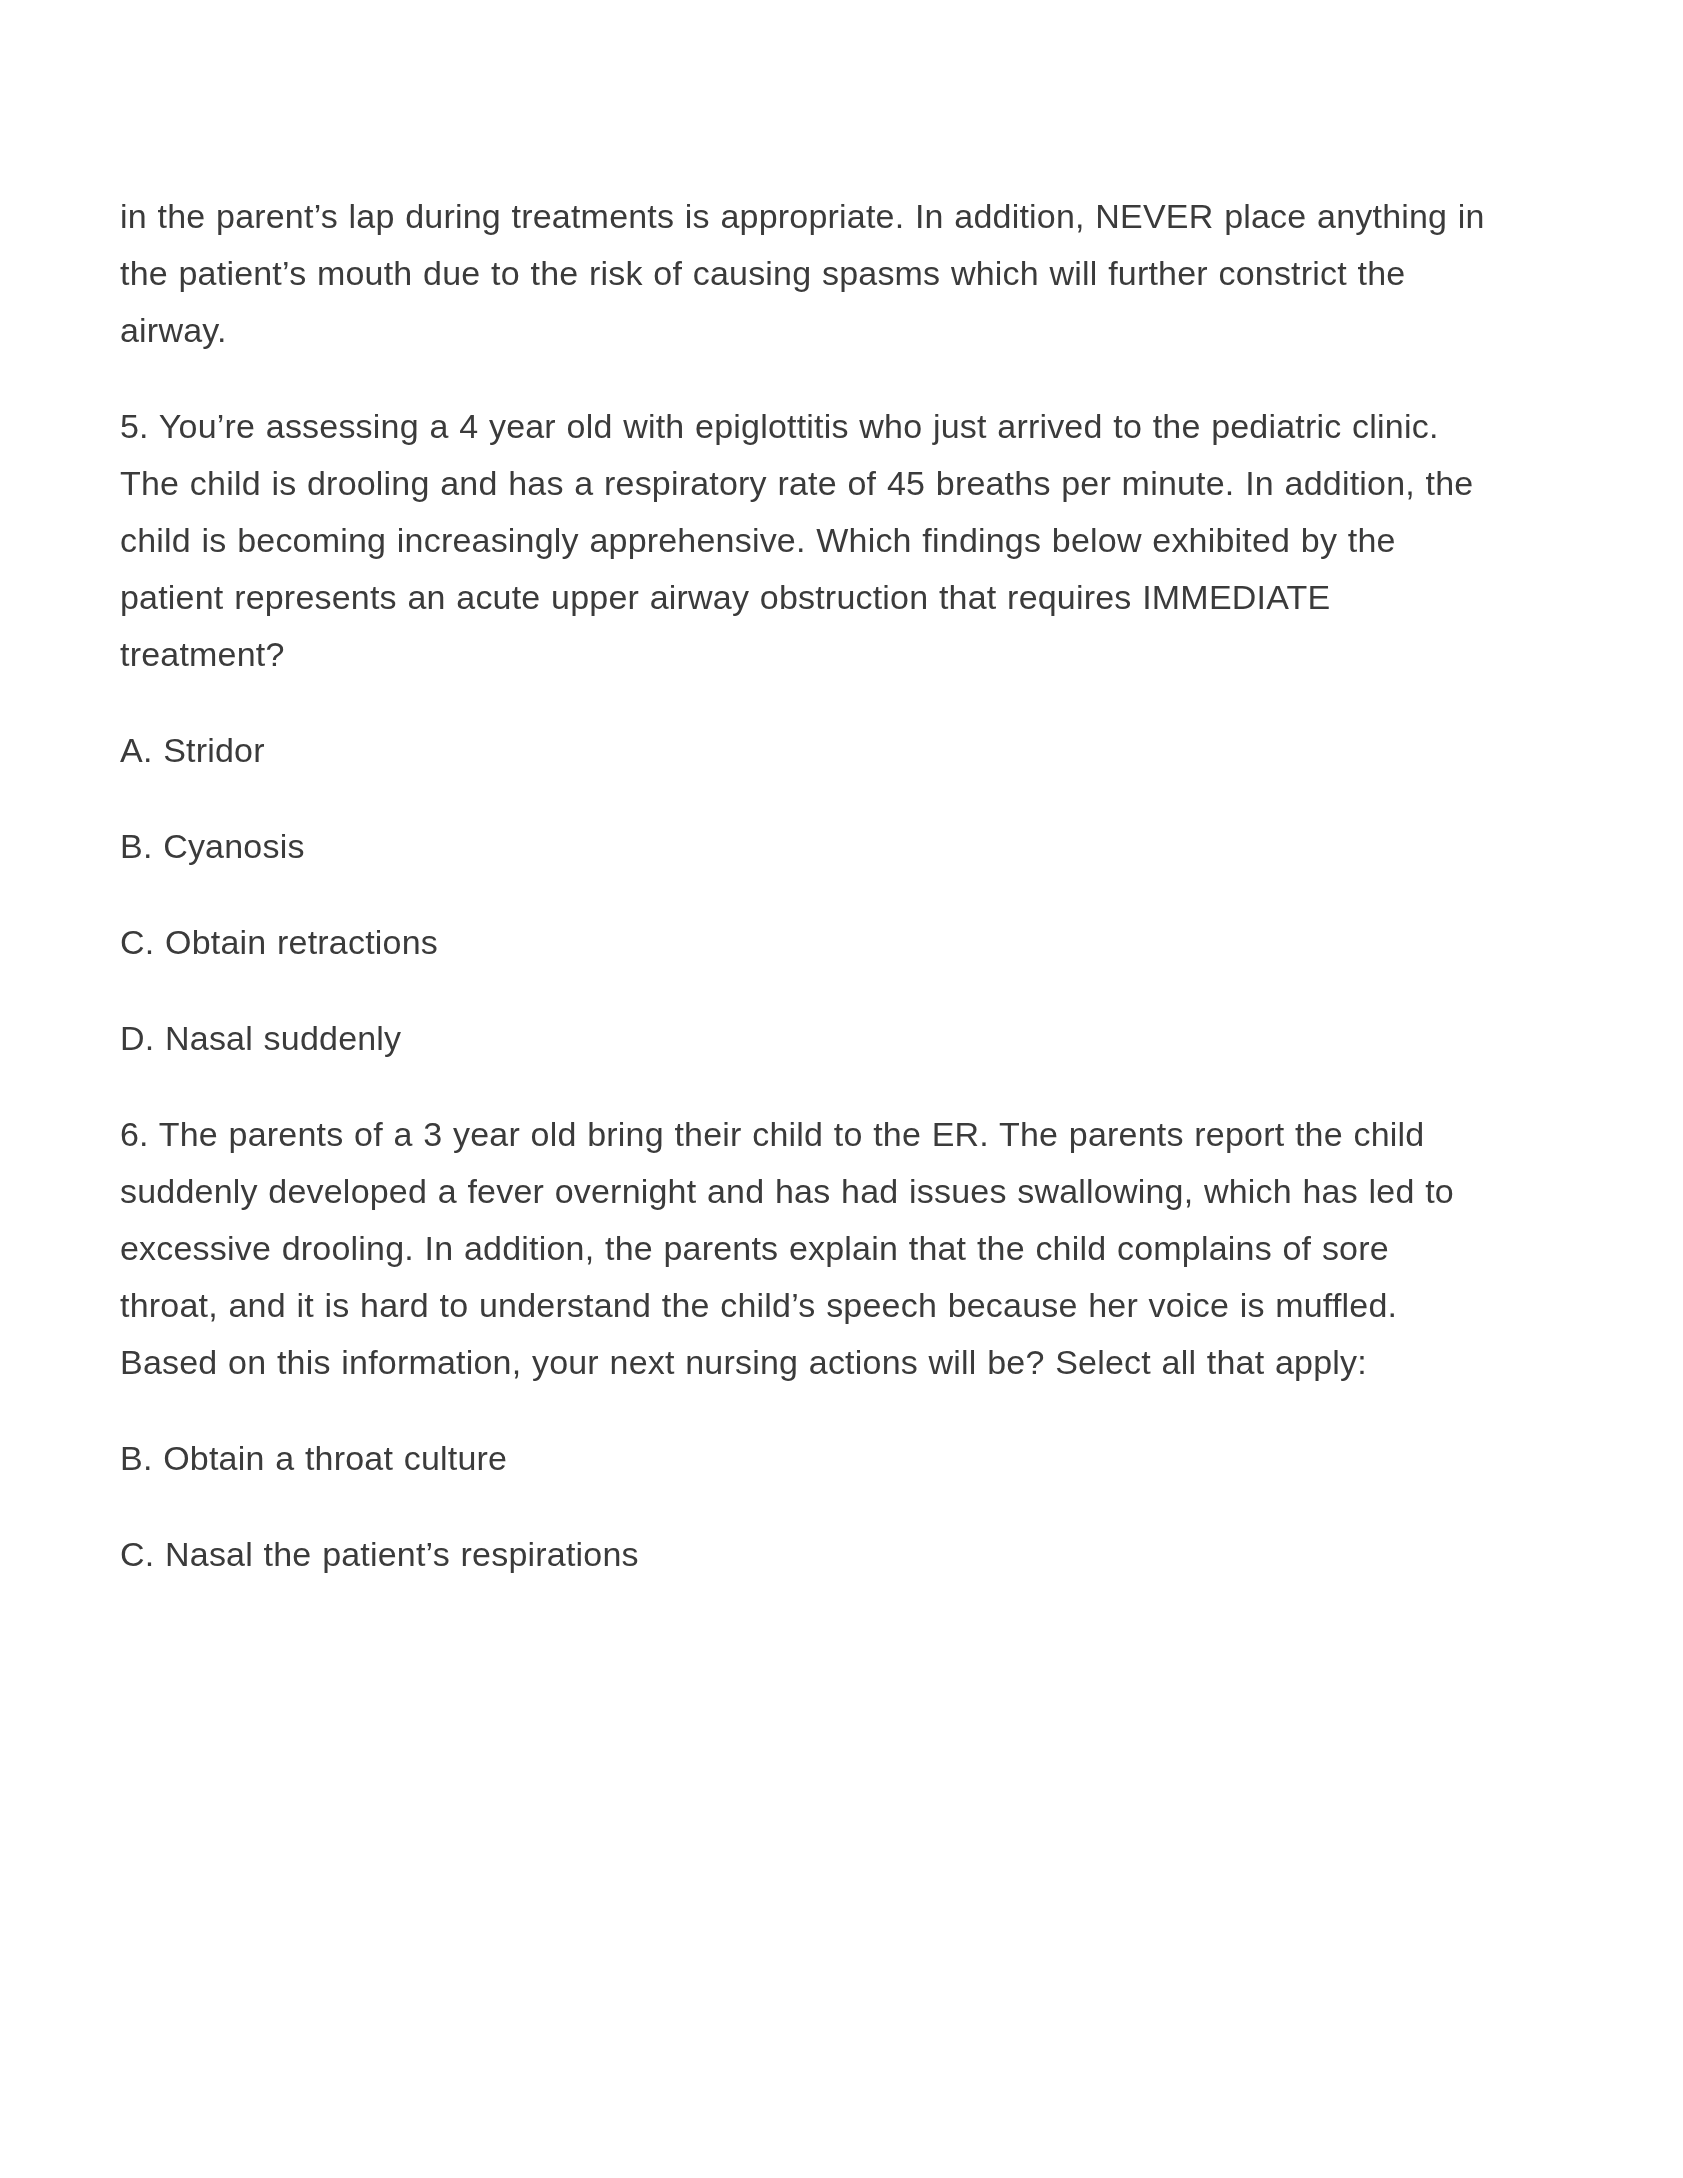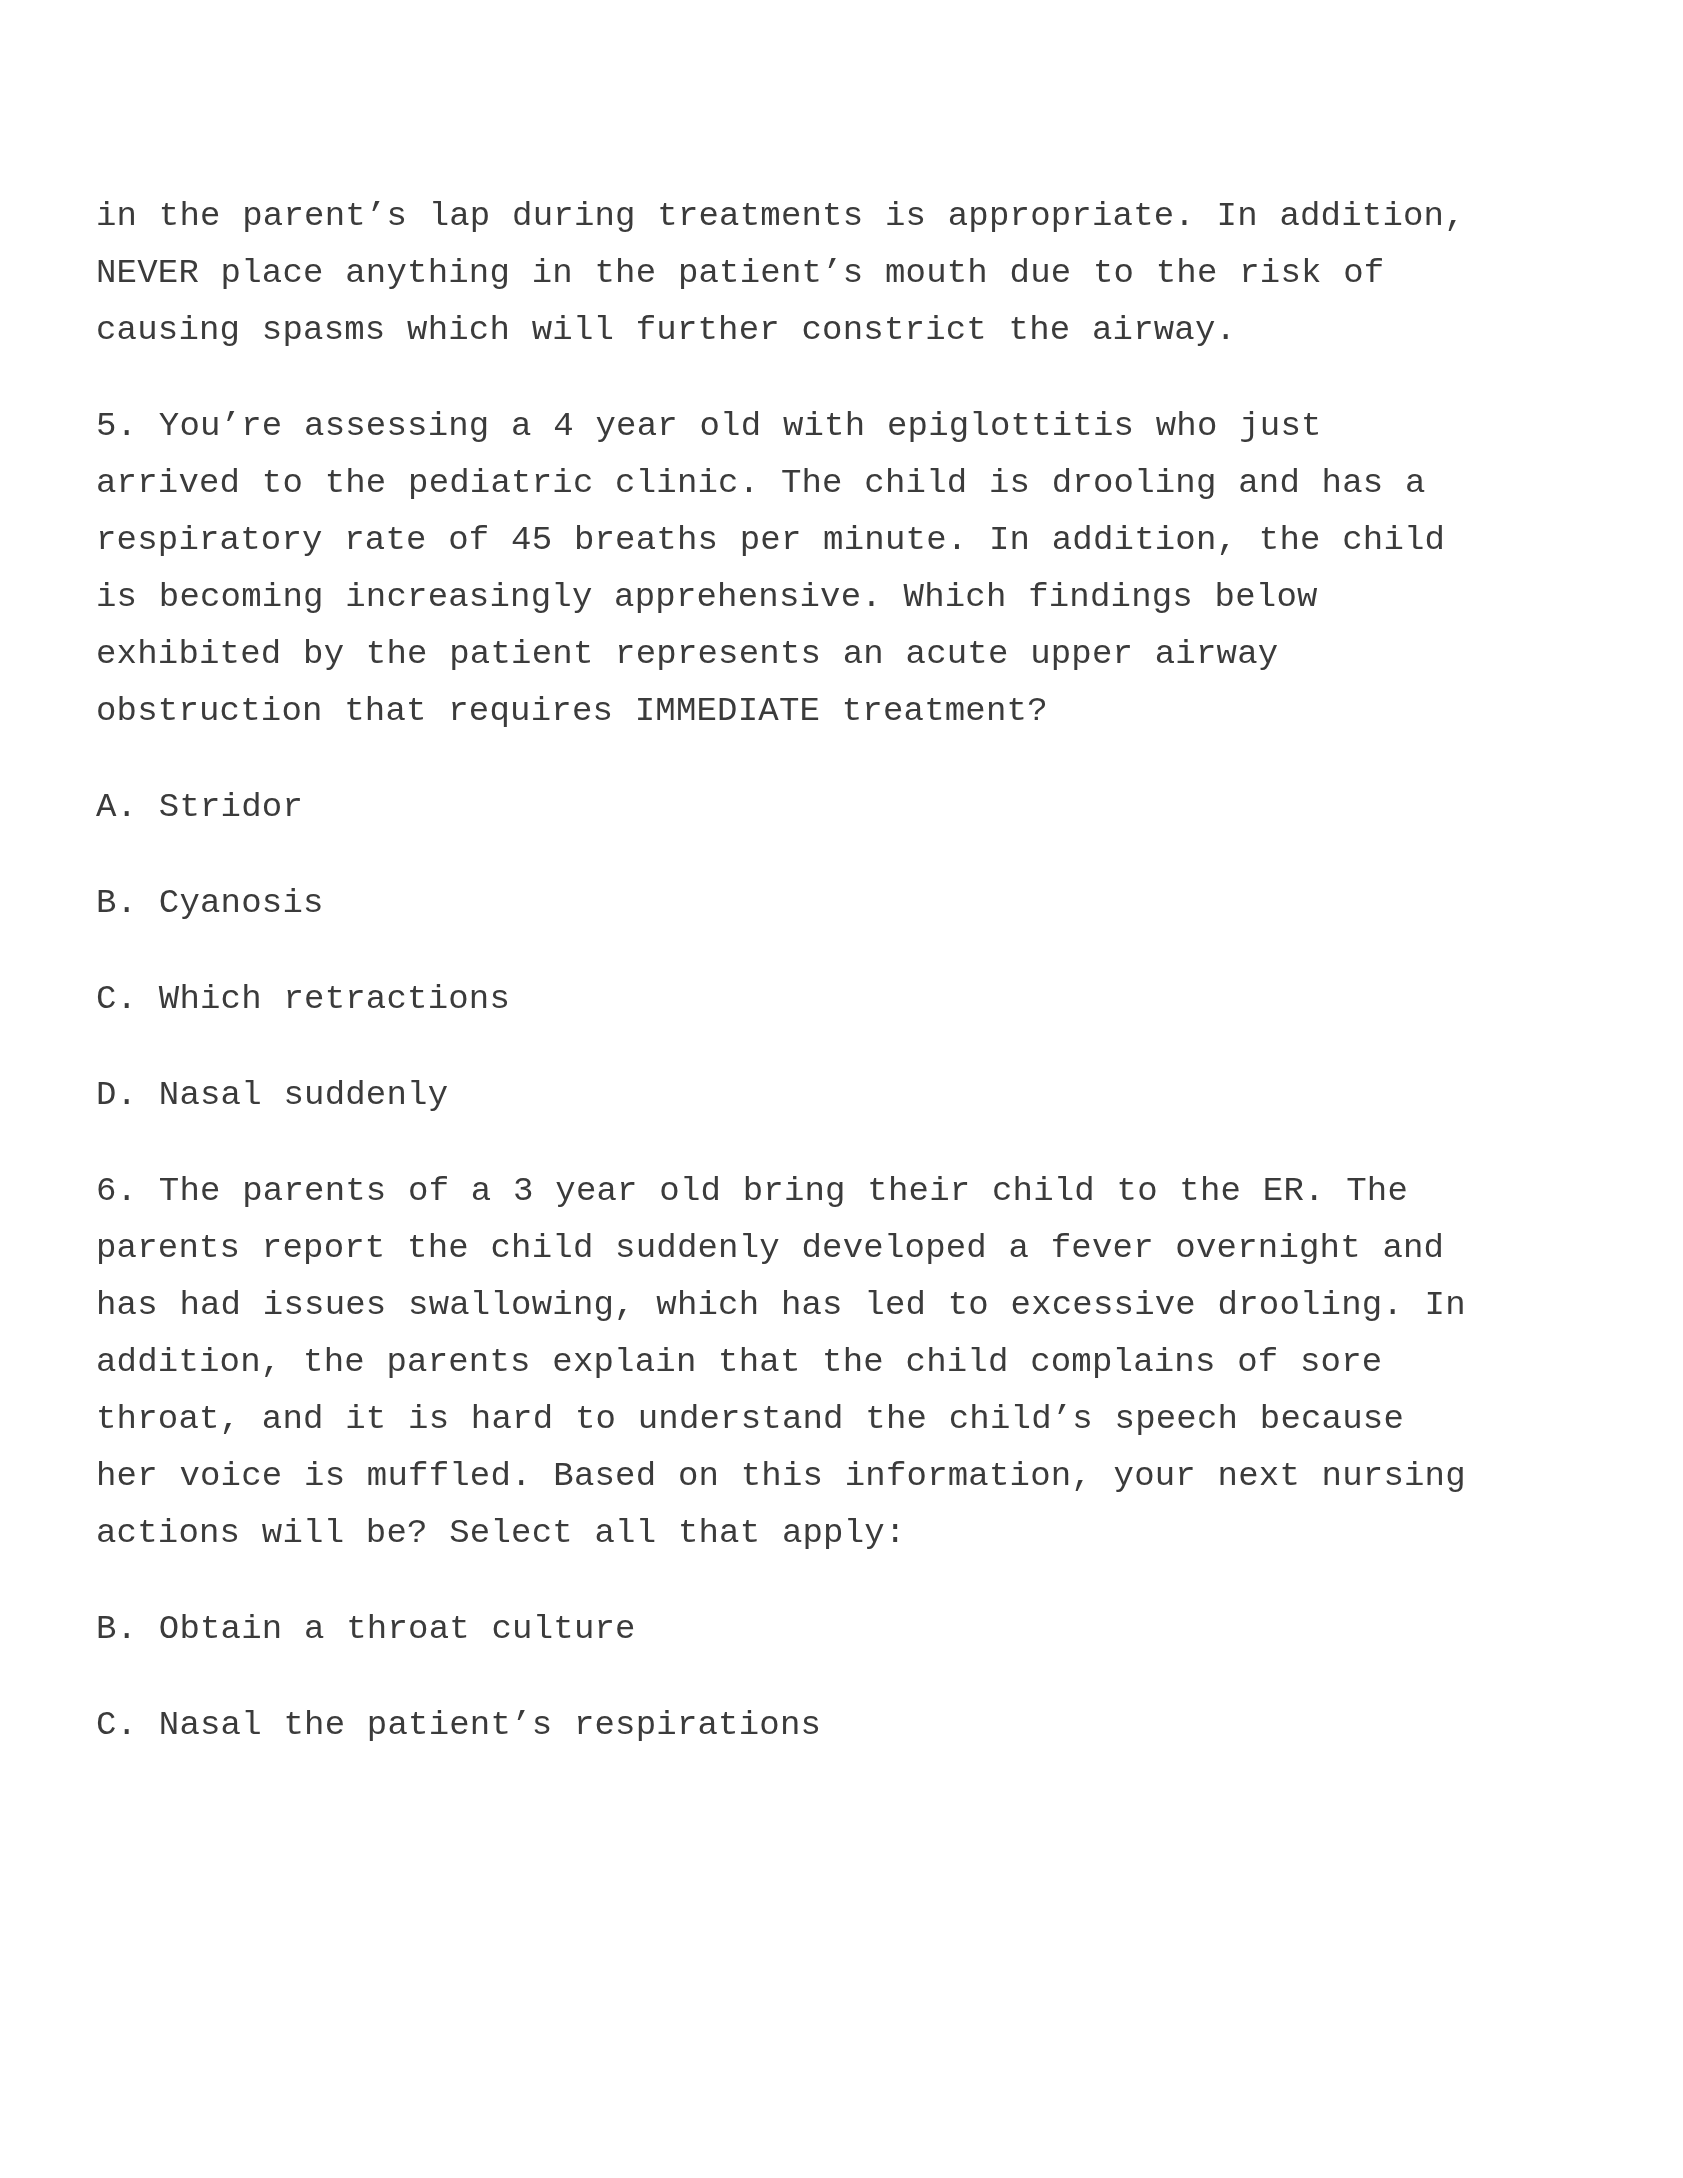--- a/index.html
+++ b/index.html
@@ -10,23 +10,22 @@
   body {
     width: 1683px;
     height: 2178px;
     overflow: hidden;
     font-family: "Liberation Sans", sans-serif;
   }
   .page {
     box-sizing: border-box;
     width: 1683px;
     height: 2178px;
-    padding: 188px 198px 0 96px;
+    padding: 188px 198px 0 120px;
     background: #ffffff;
-    font-family: Liberation Mono, monospace;
   }
   .para {
     margin: 0 0 39px 0;
     font-size: 34px;
     line-height: 57px;
     color: #3b3b3b;
     letter-spacing: 0.2px;
     word-spacing: 1px;
   }
 </style>
@@ -36,21 +35,21 @@
 <div class="page">
 
   <p class="para">in the parent’s lap during treatments is appropriate. In addition, NEVER place anything in the patient’s mouth due to the risk of causing spasms which will further constrict the airway.</p>
 
   <p class="para">5. You’re assessing a 4 year old with epiglottitis who just arrived to the pediatric clinic. The child is drooling and has a respiratory rate of 45 breaths per minute. In addition, the child is becoming increasingly apprehensive. Which findings below exhibited by the patient represents an acute upper airway obstruction that requires IMMEDIATE treatment?</p>
 
   <p class="para">A. Stridor</p>
 
   <p class="para">B. Cyanosis</p>
 
-  <p class="para">C. Which retractions</p>
+  <p class="para">C. Obtain retractions</p>
 
   <p class="para">D. Nasal suddenly</p>
 
 
   <p class="para">6. The parents of a 3 year old bring their child to the ER. The parents report the child suddenly developed a fever overnight and has had issues swallowing, which has led to excessive drooling. In addition, the parents explain that the child complains of sore throat, and it is hard to understand the child’s speech because her voice is muffled. Based on this information, your next nursing actions will be? Select all that apply:</p>
 
 
   <p class="para">B. Obtain a throat culture</p>
 
   <p class="para">C. Nasal the patient’s respirations</p>

